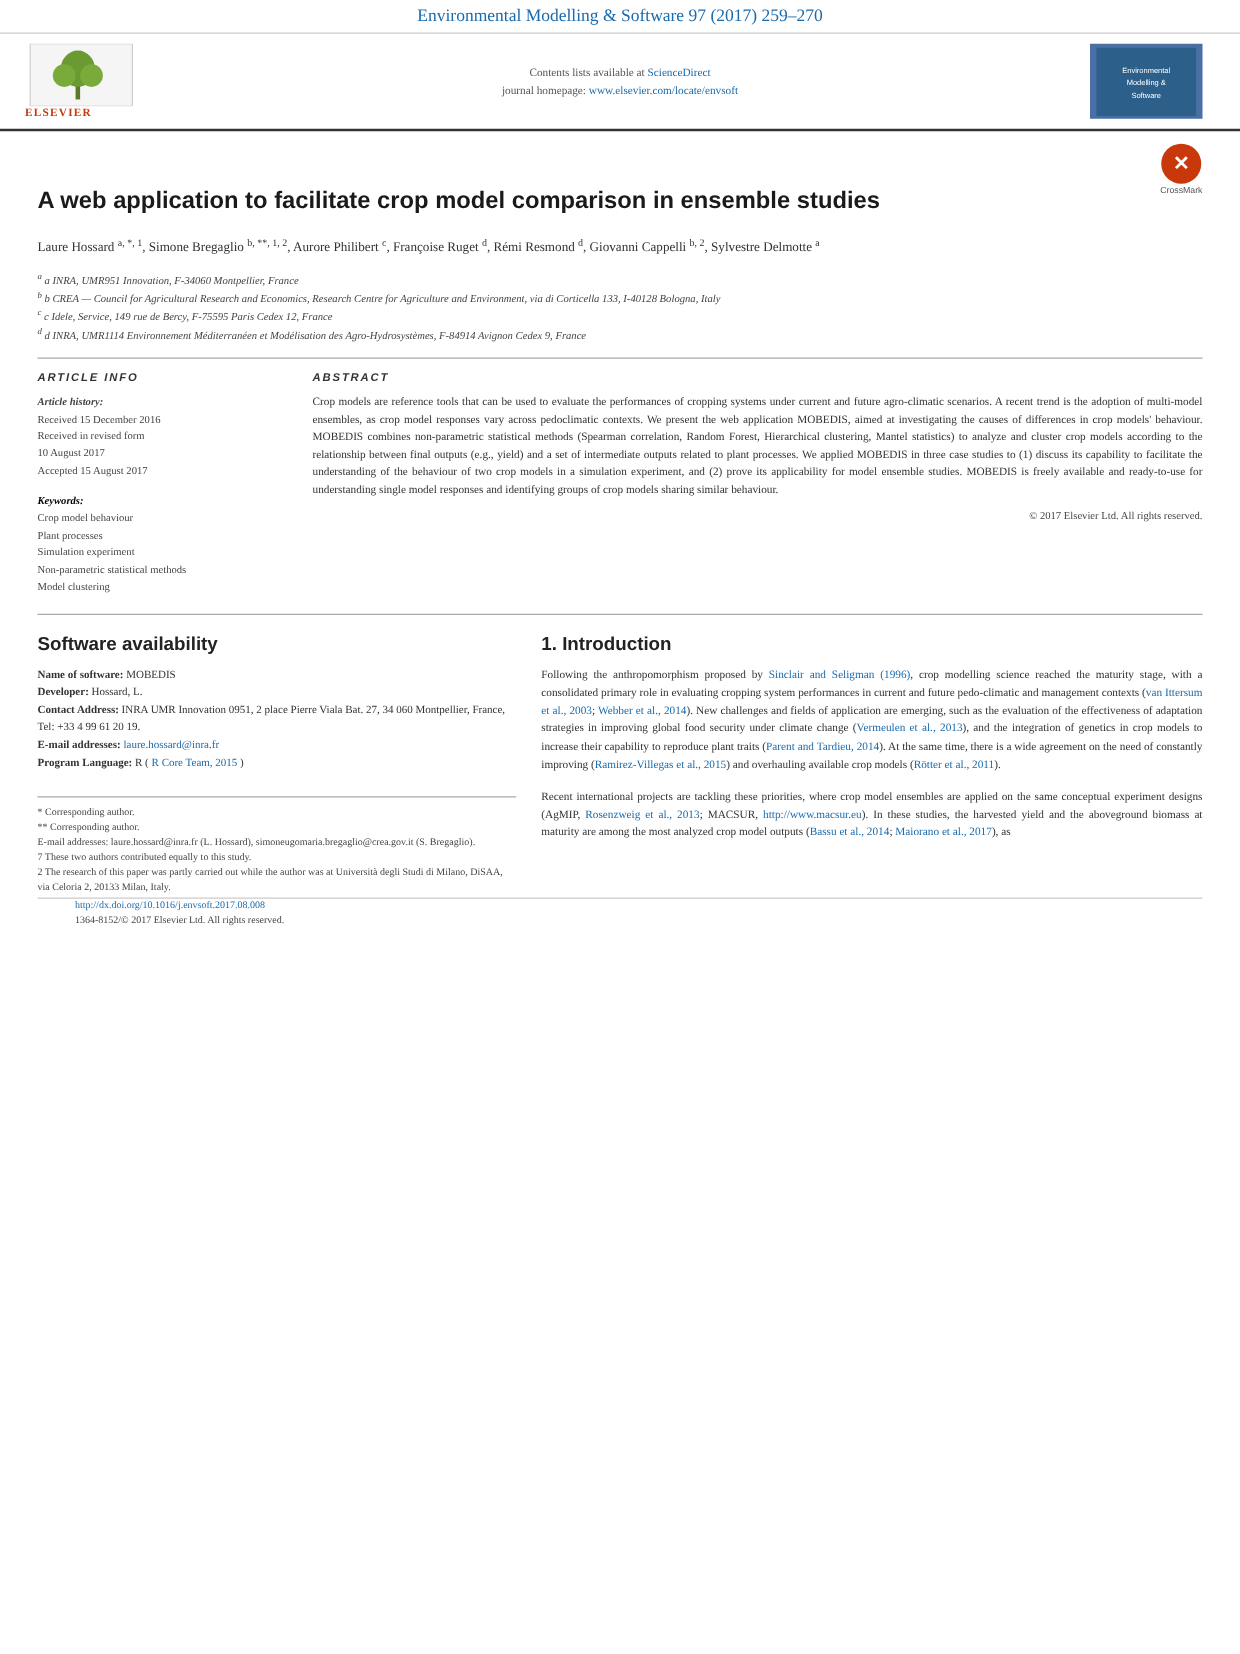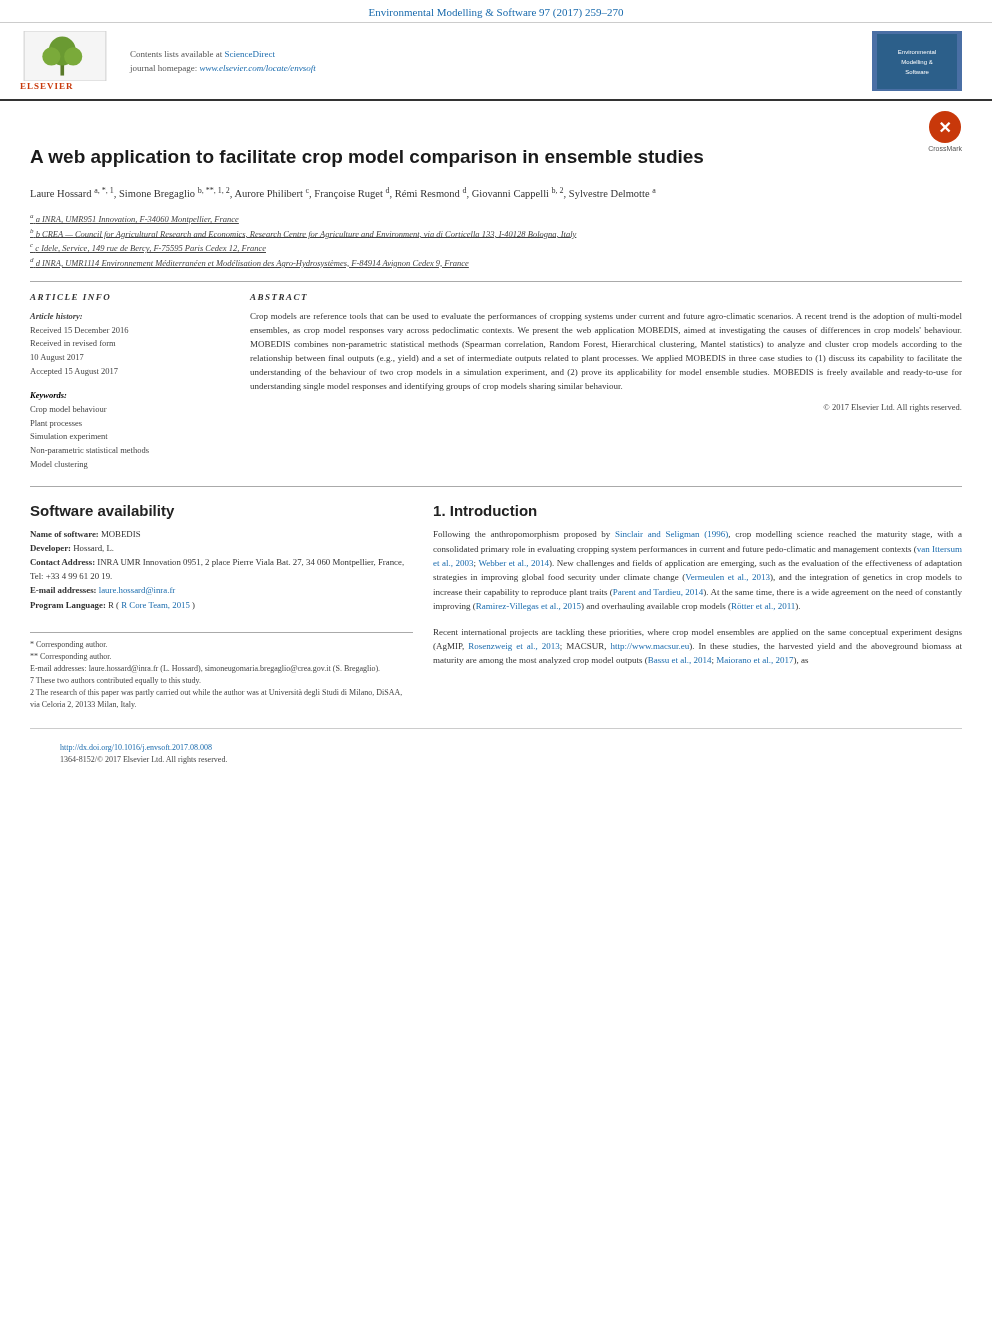--- a/index.html
+++ b/index.html
@@ -8,21 +8,21 @@
       font-family: 'Times New Roman', Times, serif;
       font-size: 10px;
       color: #000;
       width: 992px;
       min-height: 1323px;
     }
 
     .top-bar {
       text-align: center;
       padding: 6px 0 4px 0;
-      font-size: 11px;
+      font-size: 14px;
       color: #1a6bad;
       border-bottom: 1px solid #ccc;
     }
 
     .journal-header {
       display: flex;
       align-items: center;
       justify-content: space-between;
       padding: 8px 20px;
       border-bottom: 2px solid #333;
@@ -35,21 +35,21 @@
       width: 110px;
     }
     .elsevier-text {
       font-size: 9px;
       color: #c8380a;
       font-weight: bold;
       letter-spacing: 1px;
     }
 
     .journal-center {
-      text-align: left;
+      text-align: center;
       flex: 1;
     }
     .journal-center .contents-line {
       font-size: 9px;
       color: #555;
       margin-bottom: 4px;
     }
     .journal-center .sciencedirect-link {
       color: #1a6bad;
       text-decoration: none;
@@ -61,21 +61,20 @@
       font-family: Arial, sans-serif;
       margin-bottom: 4px;
     }
     .journal-homepage {
       font-size: 9px;
       color: #555;
     }
     .journal-homepage a {
       color: #1a6bad;
       text-decoration: none;
-      font-style: italic;
     }
 
     .journal-right {
       width: 110px;
       display: flex;
       flex-direction: column;
       align-items: center;
     }
     .journal-right .logo-placeholder {
       width: 90px;
@@ -120,21 +119,20 @@
     .authors sup {
       font-size: 8px;
     }
 
     .affiliations {
       font-size: 8.5px;
       color: #444;
       margin-bottom: 12px;
       line-height: 1.5;
       font-style: italic;
-      text-decoration: underline;
     }
     .affiliations sup {
       font-size: 7px;
     }
 
     .divider {
       border: none;
       border-top: 1px solid #aaa;
       margin: 10px 0;
     }
@@ -152,21 +150,21 @@
 
     .right-col {
       flex: 1;
     }
 
     .section-heading {
       font-size: 9px;
       font-weight: bold;
       letter-spacing: 1.5px;
       text-transform: uppercase;
-      font-family: Liberation Serif, serif;
+      font-family: Liberation Sans, sans-serif;
       color: #333;
       margin-bottom: 8px;
       font-style: italic;
     }
 
     .article-info-block {
       font-size: 8.5px;
       color: #444;
       line-height: 1.6;
     }
@@ -259,23 +257,23 @@
     .footnotes {
       margin-top: 20px;
       border-top: 1px solid #aaa;
       padding-top: 6px;
       font-size: 8px;
       color: #444;
       line-height: 1.5;
     }
 
     .bottom-bar {
-      margin-top: 17px;
+      margin-top: 2px;
       border-top: 1px solid #ccc;
-      padding: 14px 30px;
+      padding: 0 30px;
       font-size: 8px;
       color: #444;
       display: flex;
       flex-direction: column;
       gap: 3px;
     }
     .bottom-bar a {
       color: #1a6bad;
       text-decoration: none;
     }

